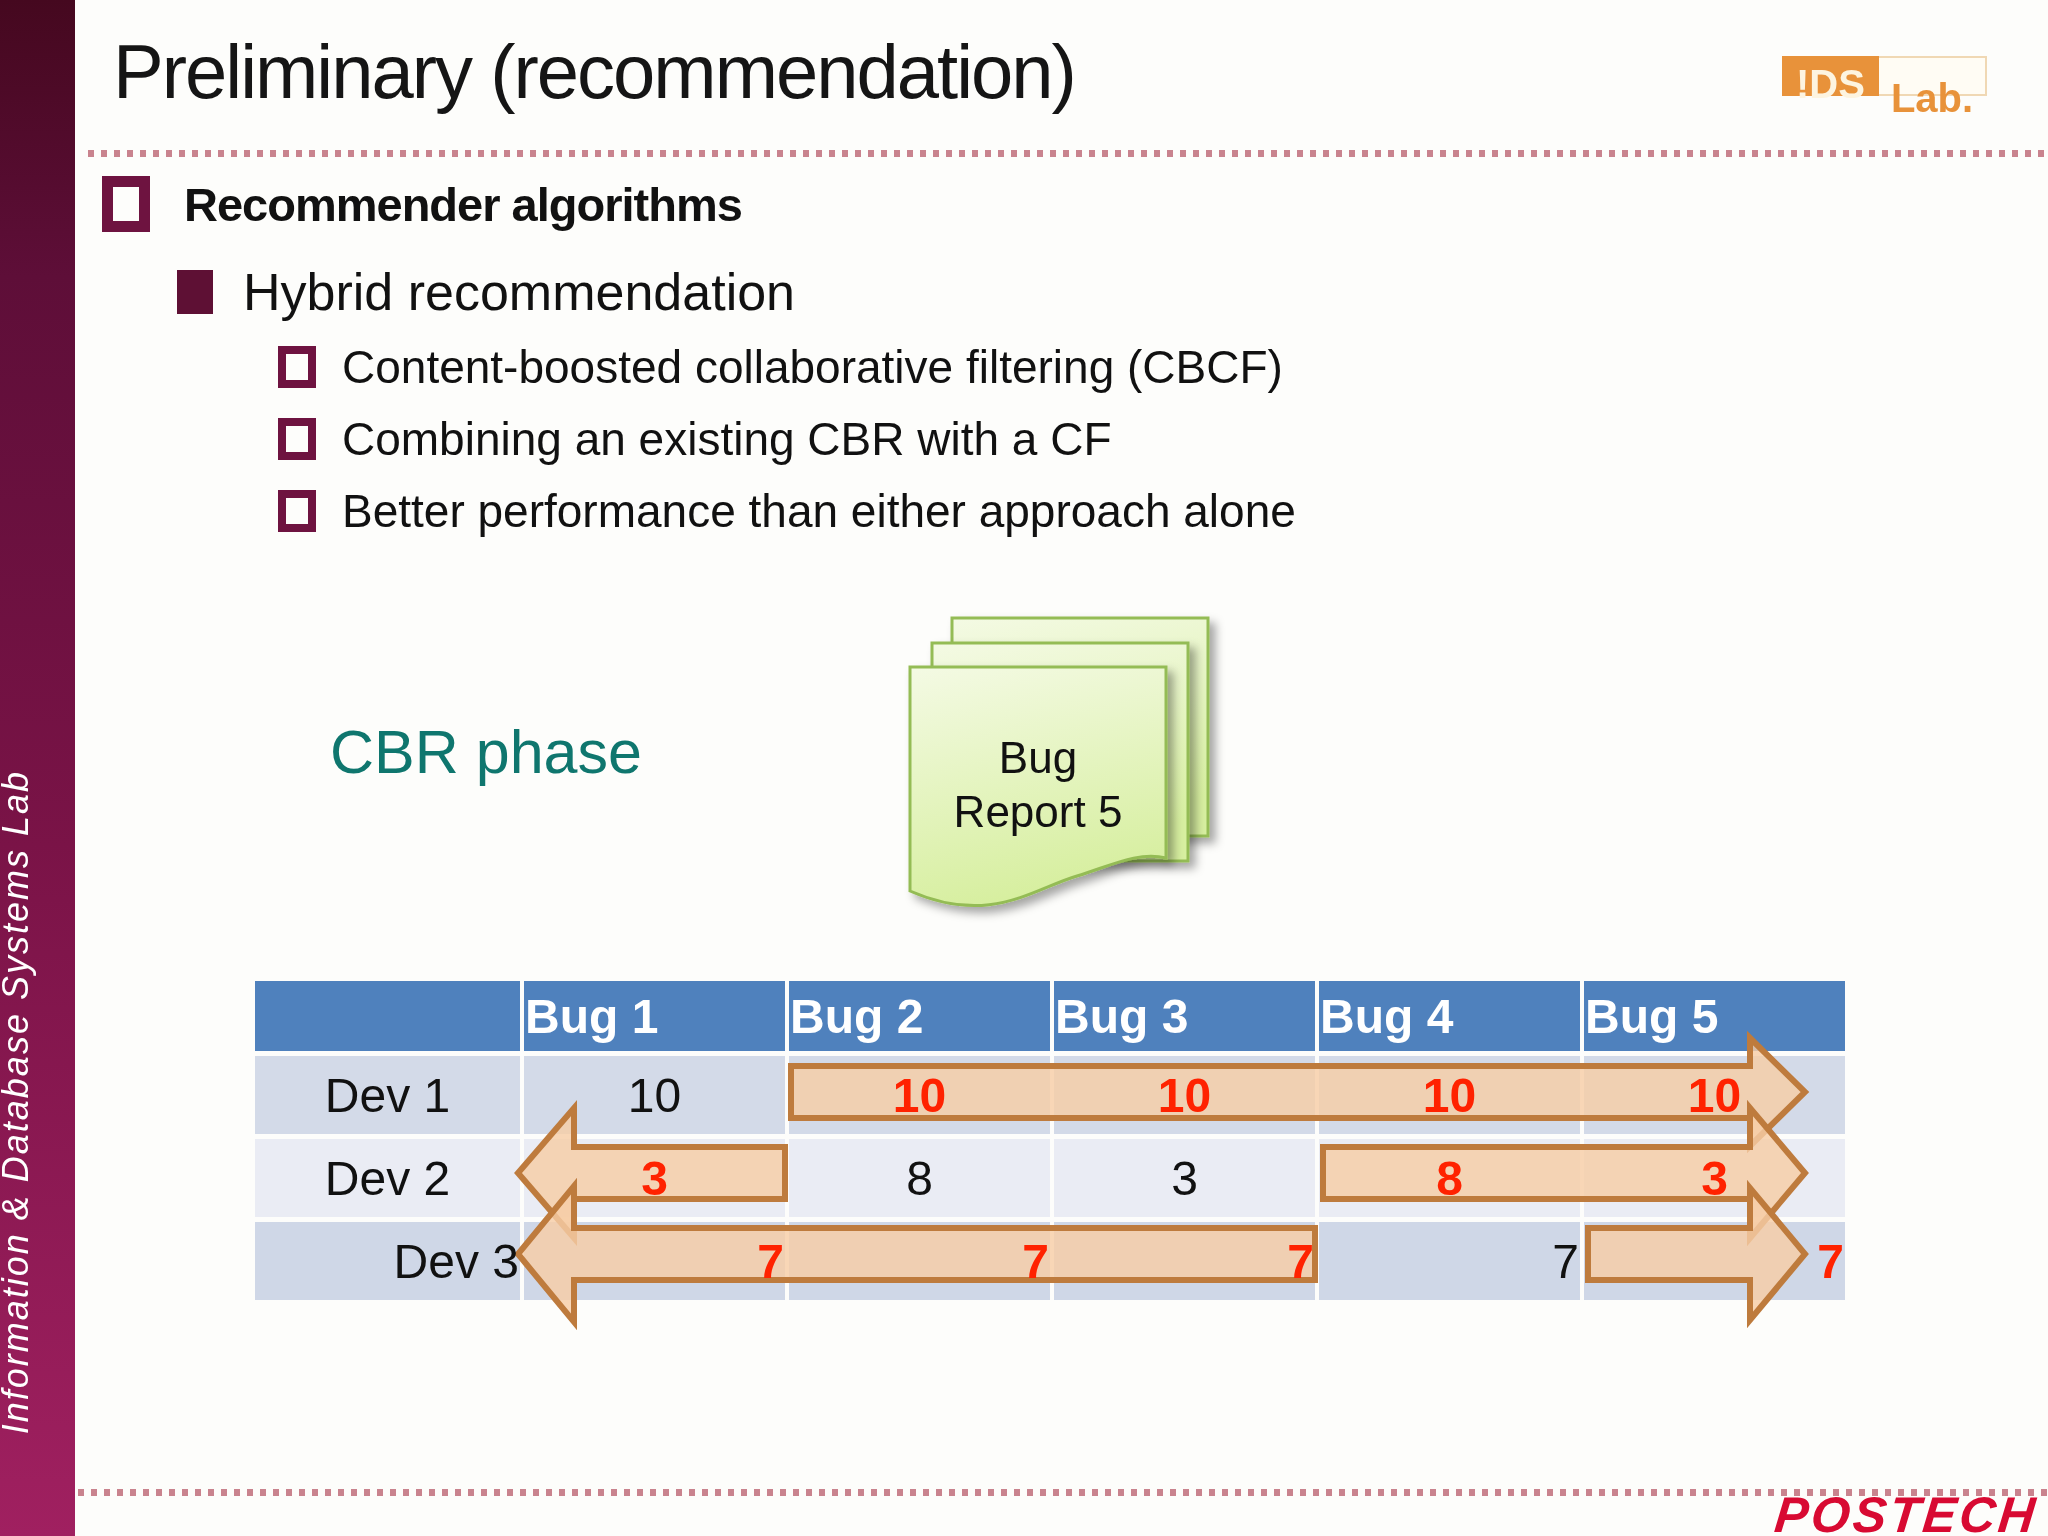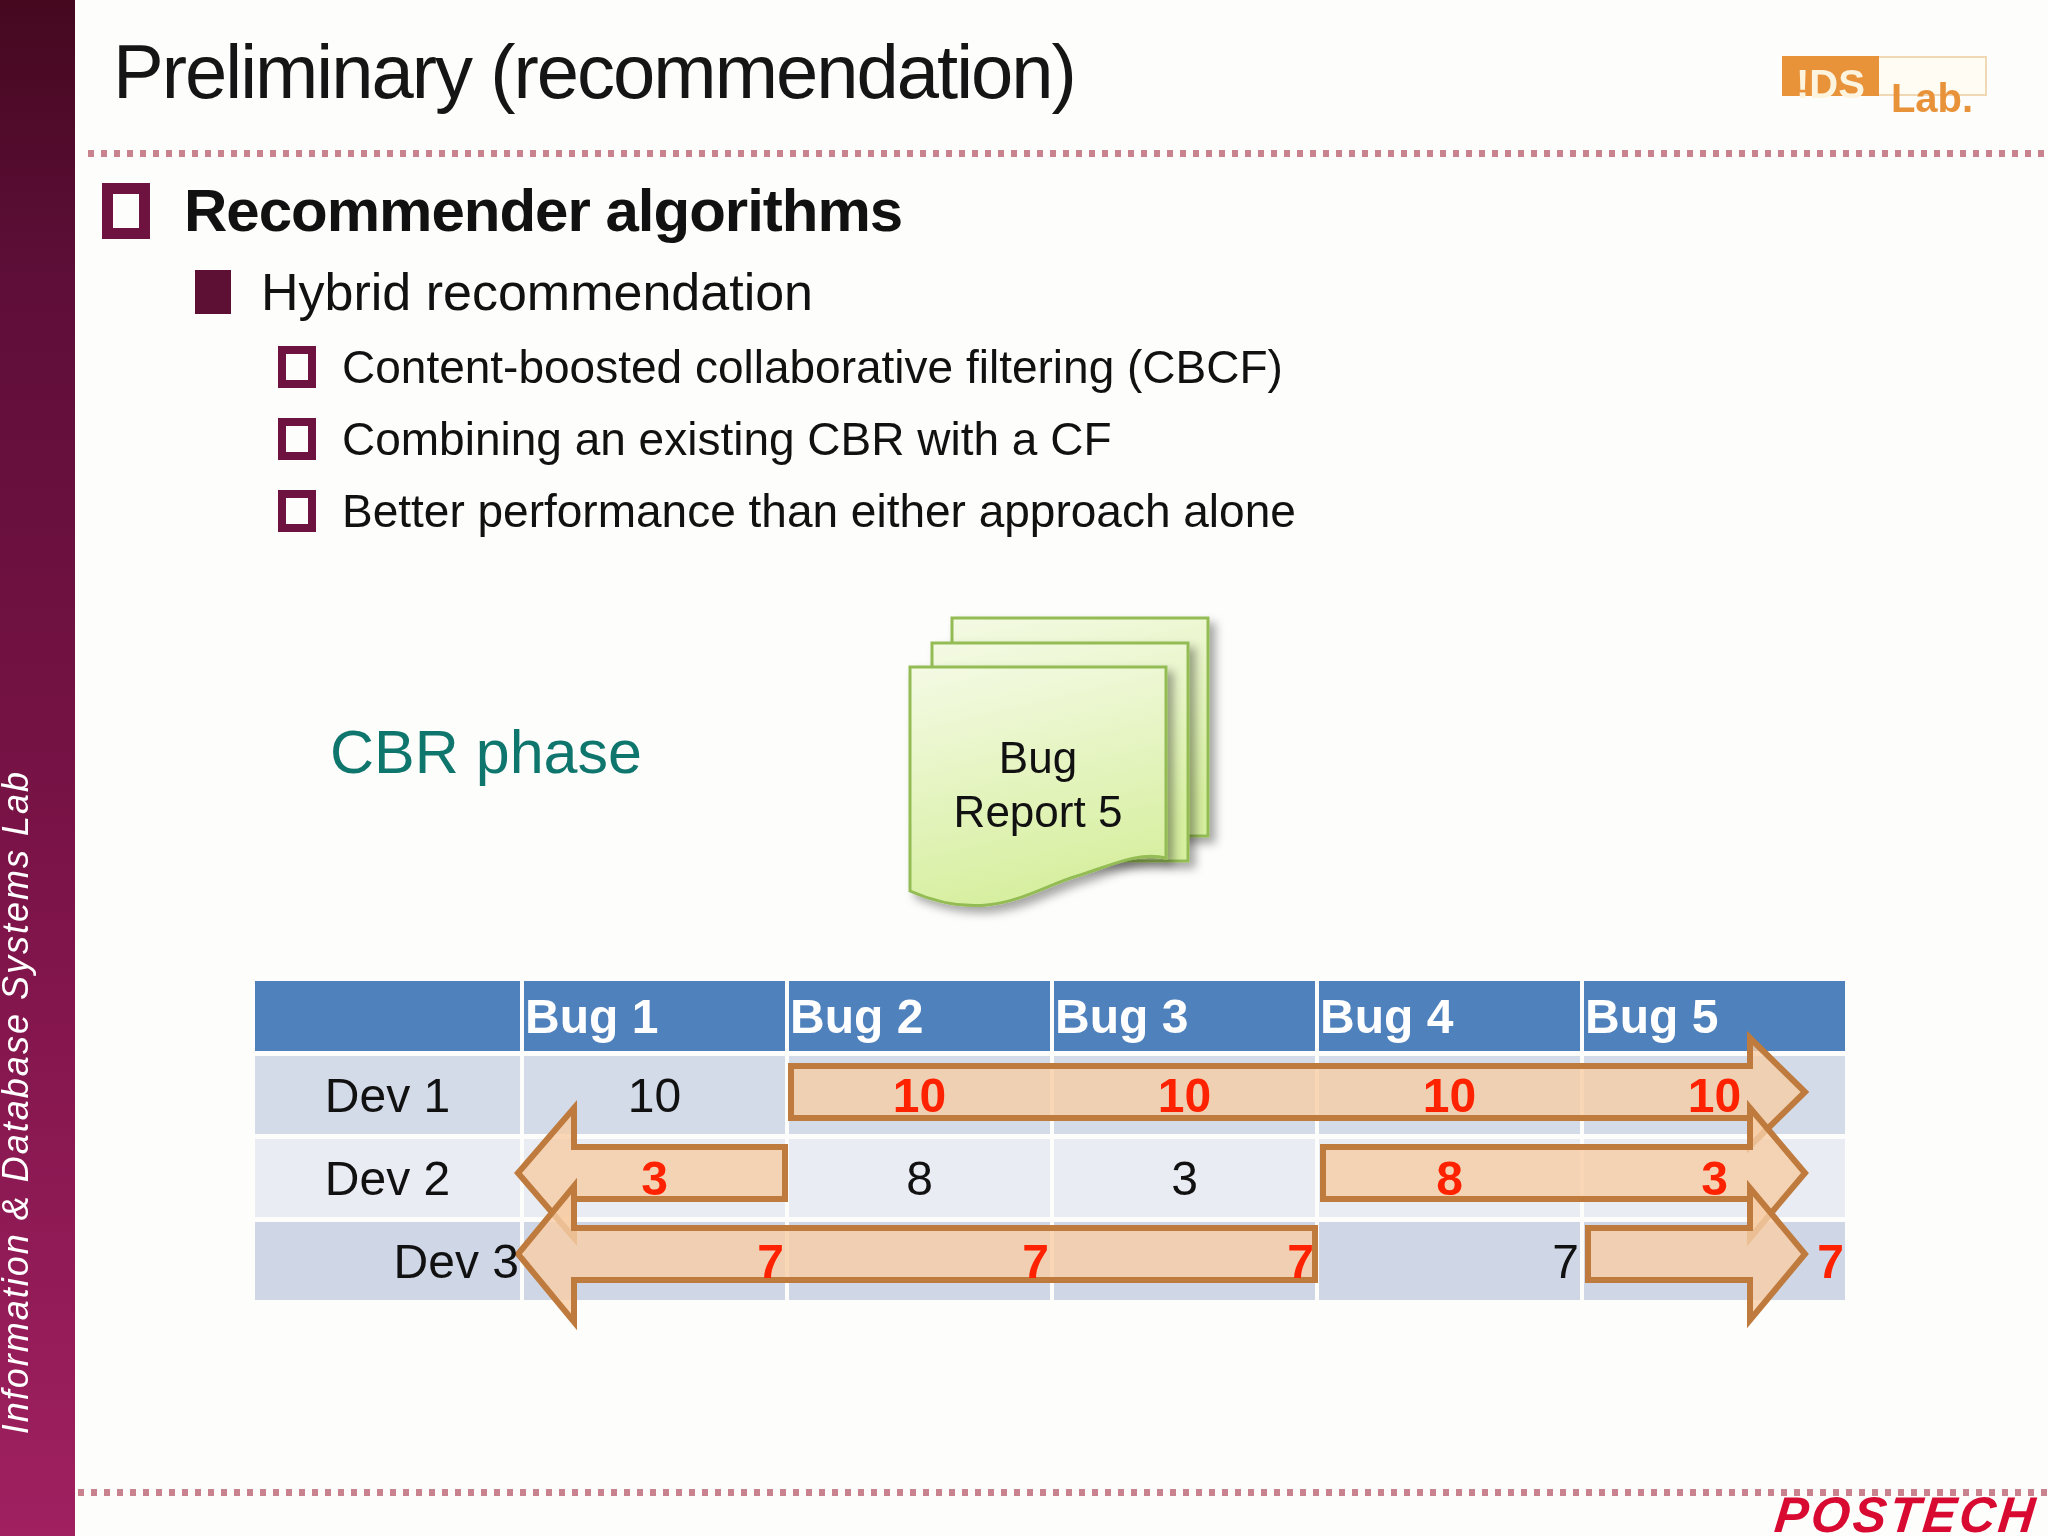--- a/index.html
+++ b/index.html
@@ -42,22 +42,22 @@
     background-image:repeating-linear-gradient(90deg,#C9838E 0 6px,transparent 6px 13px);
   }
   #dotline-top{left:88px;right:0;top:150px;}
   #dotline-bottom{left:78px;right:0;top:1489px;}
   
   .line{position:absolute;display:flex;align-items:center;}
   .sq-hollow-lg{width:26px;height:34px;border:11px solid #6E1340;flex:0 0 auto;}
   .sq-filled{width:36px;height:44px;background:#5E1034;flex:0 0 auto;}
   .sq-hollow-sm{width:22px;height:26px;border:8px solid #6E1340;flex:0 0 auto;}
   #heading-line{left:102px;top:176px;}
-  #heading-line .txt{margin-left:34px;font-size:60px;font-weight:bold;letter-spacing:-1px;}
-  #subheading-line{left:195px;top:262px;align-items:center;}
+  #heading-line .txt{margin-left:34px;font-size:47px;font-weight:bold;letter-spacing:-1px;}
+  #subheading-line{left:177px;top:262px;align-items:center;}
   #subheading-line .txt{margin-left:30px;font-size:52px;}
   .bullet3{left:278px;}
   .bullet3 .txt{margin-left:26px;font-size:46px;}
   #bullet3-0{top:340px;}
   #bullet3-1{top:412px;}
   #bullet3-2{top:484px;}
   
   .phase-label{
     position:absolute;left:330px;top:684px;font-size:61px;color:#0f766e;margin-top:33px;
   }

